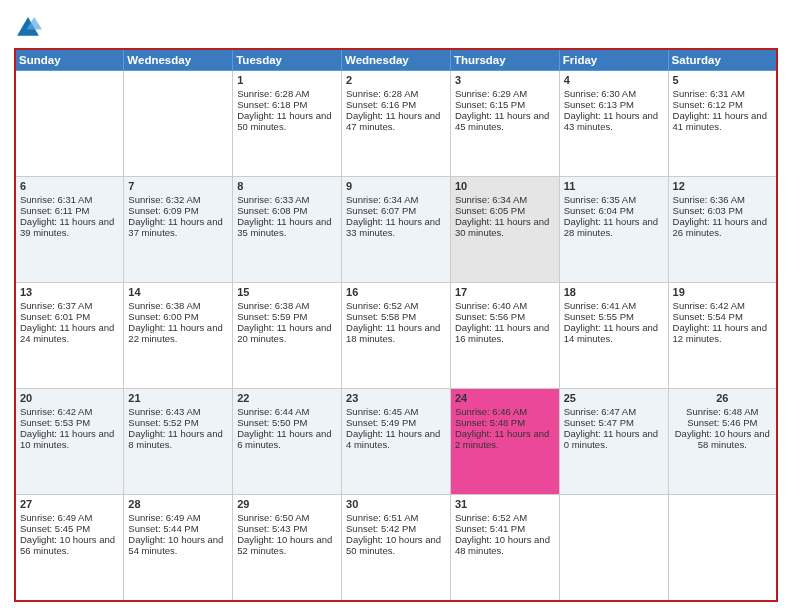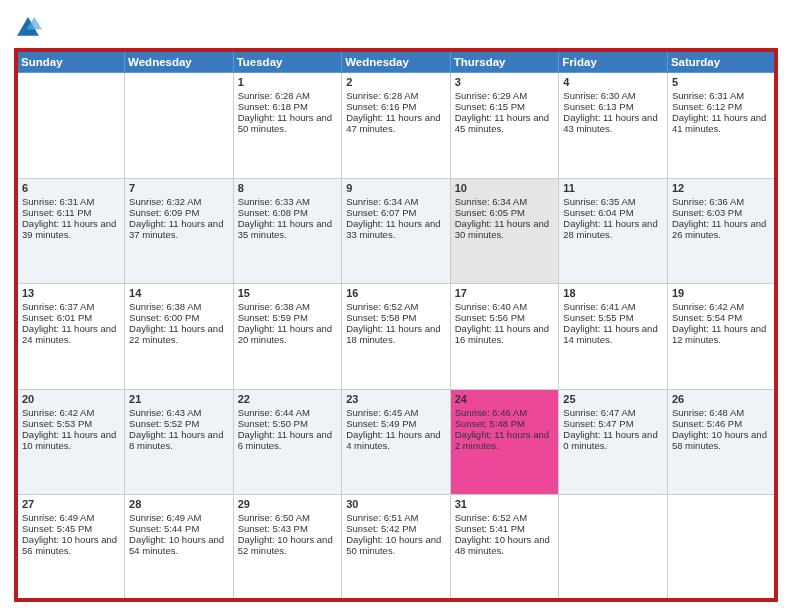--- a/index.html
+++ b/index.html
@@ -49,21 +49,21 @@
       color: #333;
       line-height: 1.1;
     }
     .location-title {
       font-size: 14px;
       color: #555;
       margin-top: 2px;
     }
     .calendar {
       flex: 1;
-      border: 4px solid #b91c1c;
+      border: 2px solid #b91c1c;
       border-collapse: collapse;
       width: 100%;
       table-layout: fixed;
     }
     .calendar th {
       background: #3a7abf;
       color: #fff;
       font-size: 11.5px;
       font-weight: bold;
       padding: 4px 3px;
@@ -276,21 +276,21 @@
             <div>Sunrise: 6:46 AM</div>
             <div>Sunset: 5:48 PM</div>
             <div>Daylight: 11 hours and 2 minutes.</div>
           </td>
           <td style="background: rgb(238, 243, 248);">
             <span class="day-num">25</span>
             <div>Sunrise: 6:47 AM</div>
             <div>Sunset: 5:47 PM</div>
             <div>Daylight: 11 hours and 0 minutes.</div>
           </td>
-          <td style="background: rgb(238, 243, 248);">
+          <td style="background: rgb(238, 243, 248); text-align: center;">
             <span class="day-num">26</span>
             <div>Sunrise: 6:48 AM</div>
             <div>Sunset: 5:46 PM</div>
             <div>Daylight: 10 hours and 58 minutes.</div>
           </td>
         </tr>
         <tr>
           <td>
             <span class="day-num">27</span>
             <div>Sunrise: 6:49 AM</div>

